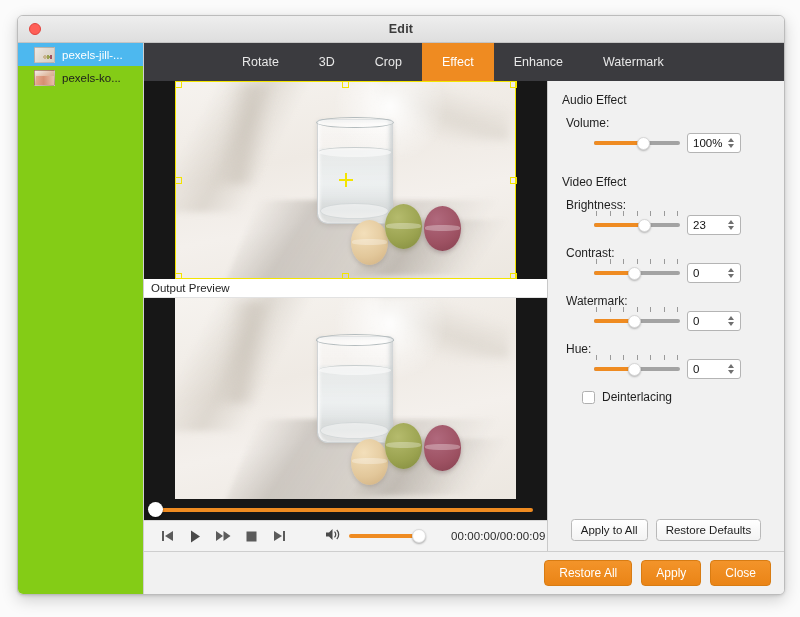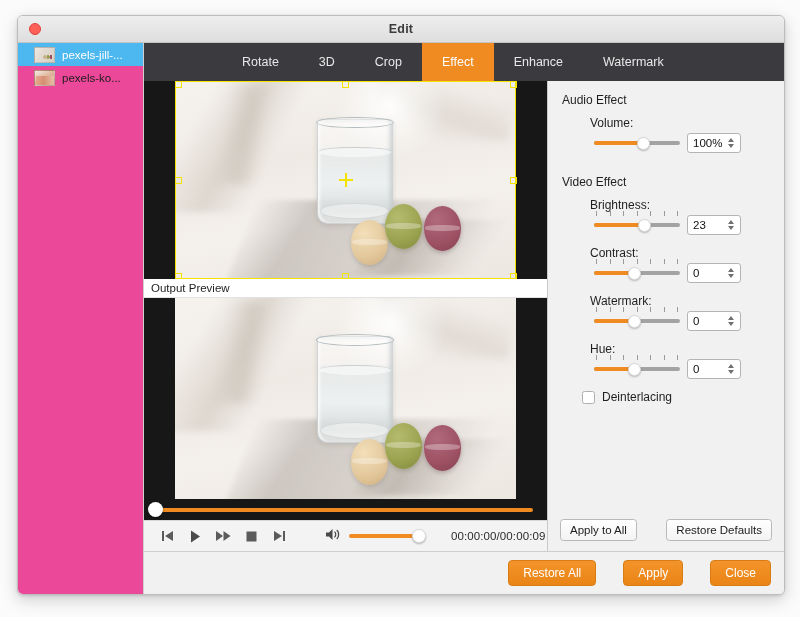--- a/index.html
+++ b/index.html
@@ -68,21 +68,21 @@
   .wbody {
     flex: 1;
     display: flex;
     min-height: 0;
   }
 
   
   .sidebar {
     width: 125px;
     min-width: 125px;
-    background: #ec4899;
+    background: #84cc16;
     border-right: 1px solid #cfcfcf;
     padding-top: 0;
     overflow: hidden;
   }
   .file-item {
     display: flex;
     align-items: center;
     height: 23px;
     padding: 0 4px 0 16px;
     gap: 7px;
@@ -466,21 +466,21 @@
   }
   .grouphdr {
     font-size: 12px;
     color: #1f1f1f;
     margin: 0 0 9px 0;
   }
   .grouphdr.second { margin-top: 22px; }
   .ctl-label {
     font-size: 12px;
     color: #1f1f1f;
-    margin: 0 0 3px 28px;
+    margin: 0 0 3px 4px;
   }
   .ctl-row {
     display: flex;
     align-items: center;
     margin: 0 0 11px 20px;
     gap: 7px;
   }
   .ctl-row.indent2 { margin-left: 32px; }
 
   .slider {
@@ -575,21 +575,21 @@
     width: 13px; height: 13px;
     background: #ffffff;
     border: 1px solid #b0b0b0;
     border-radius: 2.5px;
     box-sizing: border-box;
   }
   .chklabel { font-size: 12px; color: #1f1f1f; }
 
   .panel-actions {
     display: flex;
-    justify-content: space-between;
+    justify-content: center;
     gap: 8px;
     padding: 4px 12px 10px 12px;
   }
   .btn-plain {
     font-size: 11.5px;
     color: #1c1c1c;
     background: linear-gradient(#ffffff,#f3f3f3);
     border: 1px solid #b9b9b9;
     border-radius: 3.5px;
     padding: 4px 9px;
@@ -599,21 +599,21 @@
   
   .footer {
     height: 42px;
     min-height: 42px;
     background: #f1f1f1;
     border-top: 1px solid #cecece;
     display: flex;
     align-items: center;
     justify-content: flex-end;
     padding-right: 13px;
-    gap: 27px;
+    gap: 9px;
   }
   .btn-orange {
     font-size: 12px;
     color: #ffffff;
     background: linear-gradient(#f3942a,#ea8416);
     border: 1px solid #d87c13;
     border-radius: 4px;
     padding: 5px 14px;
     white-space: nowrap;
   }

